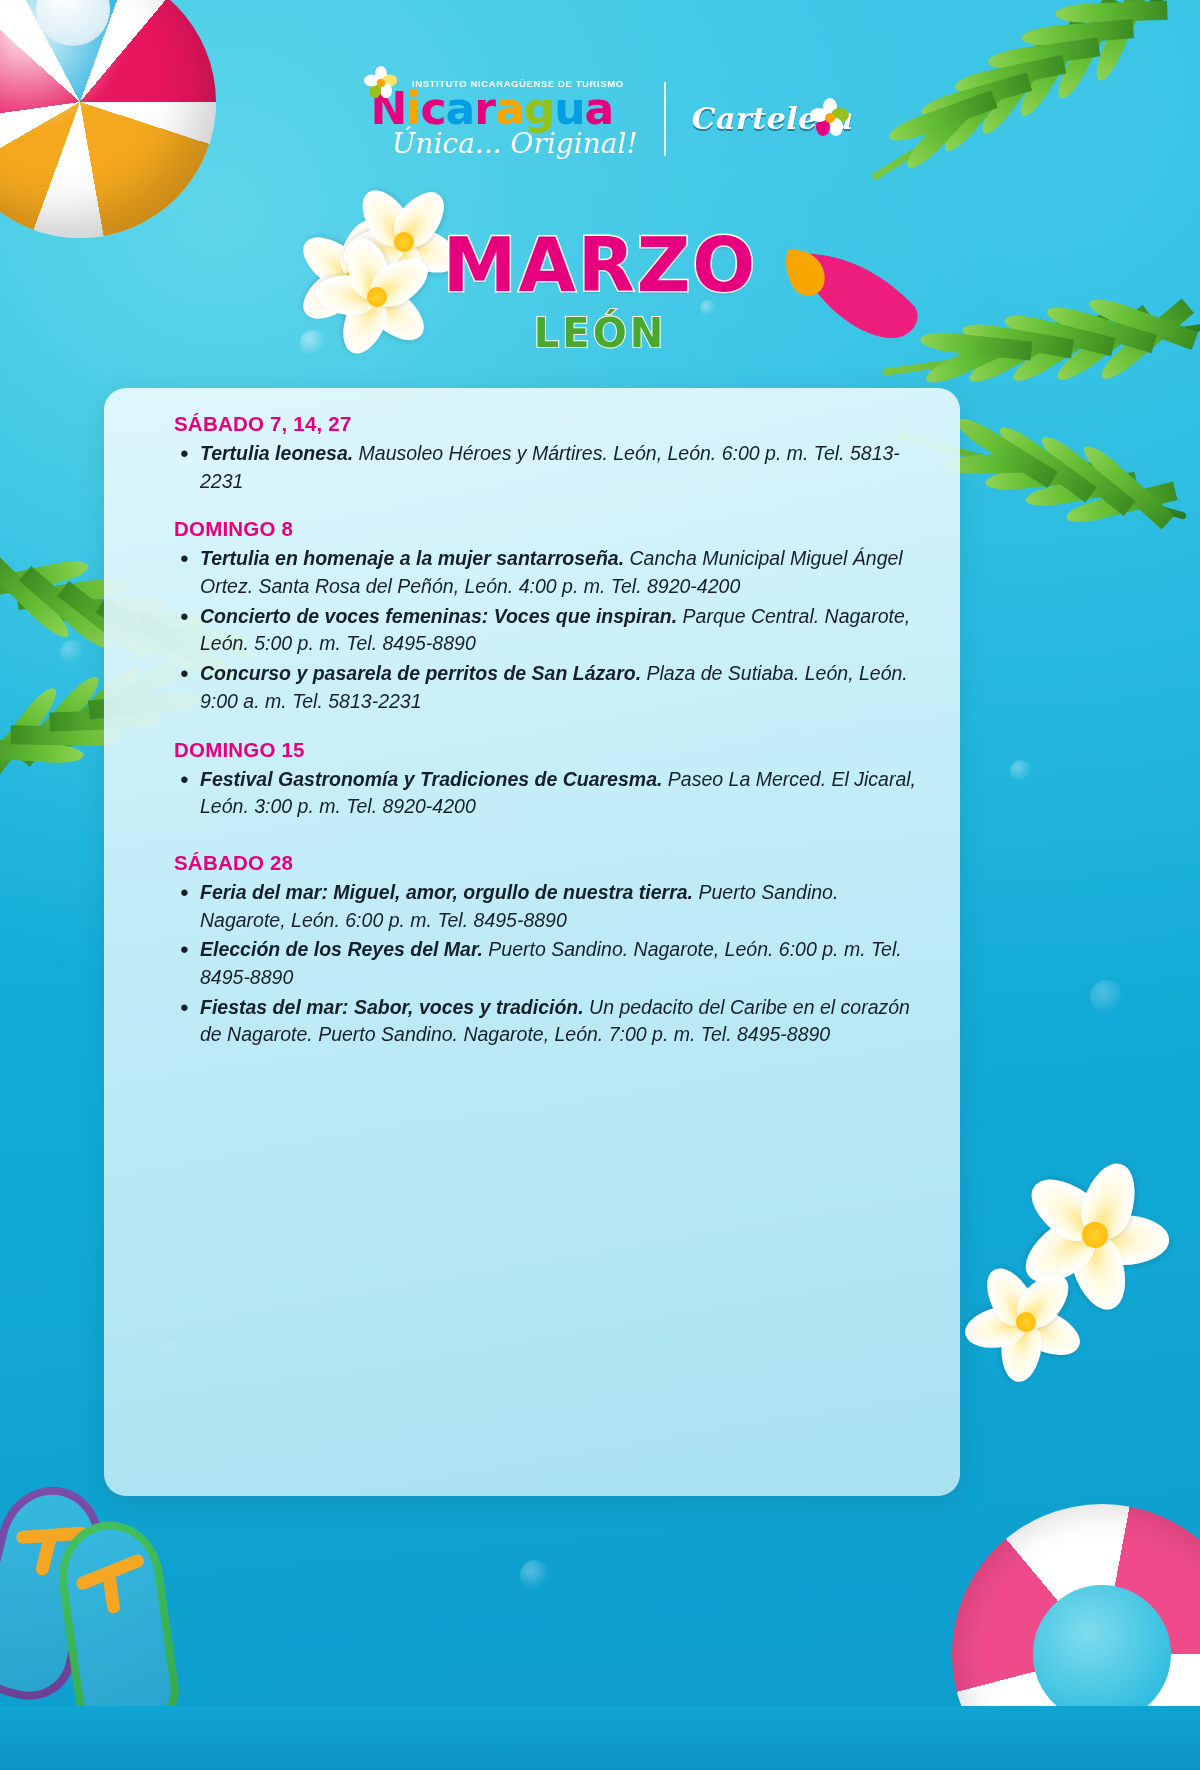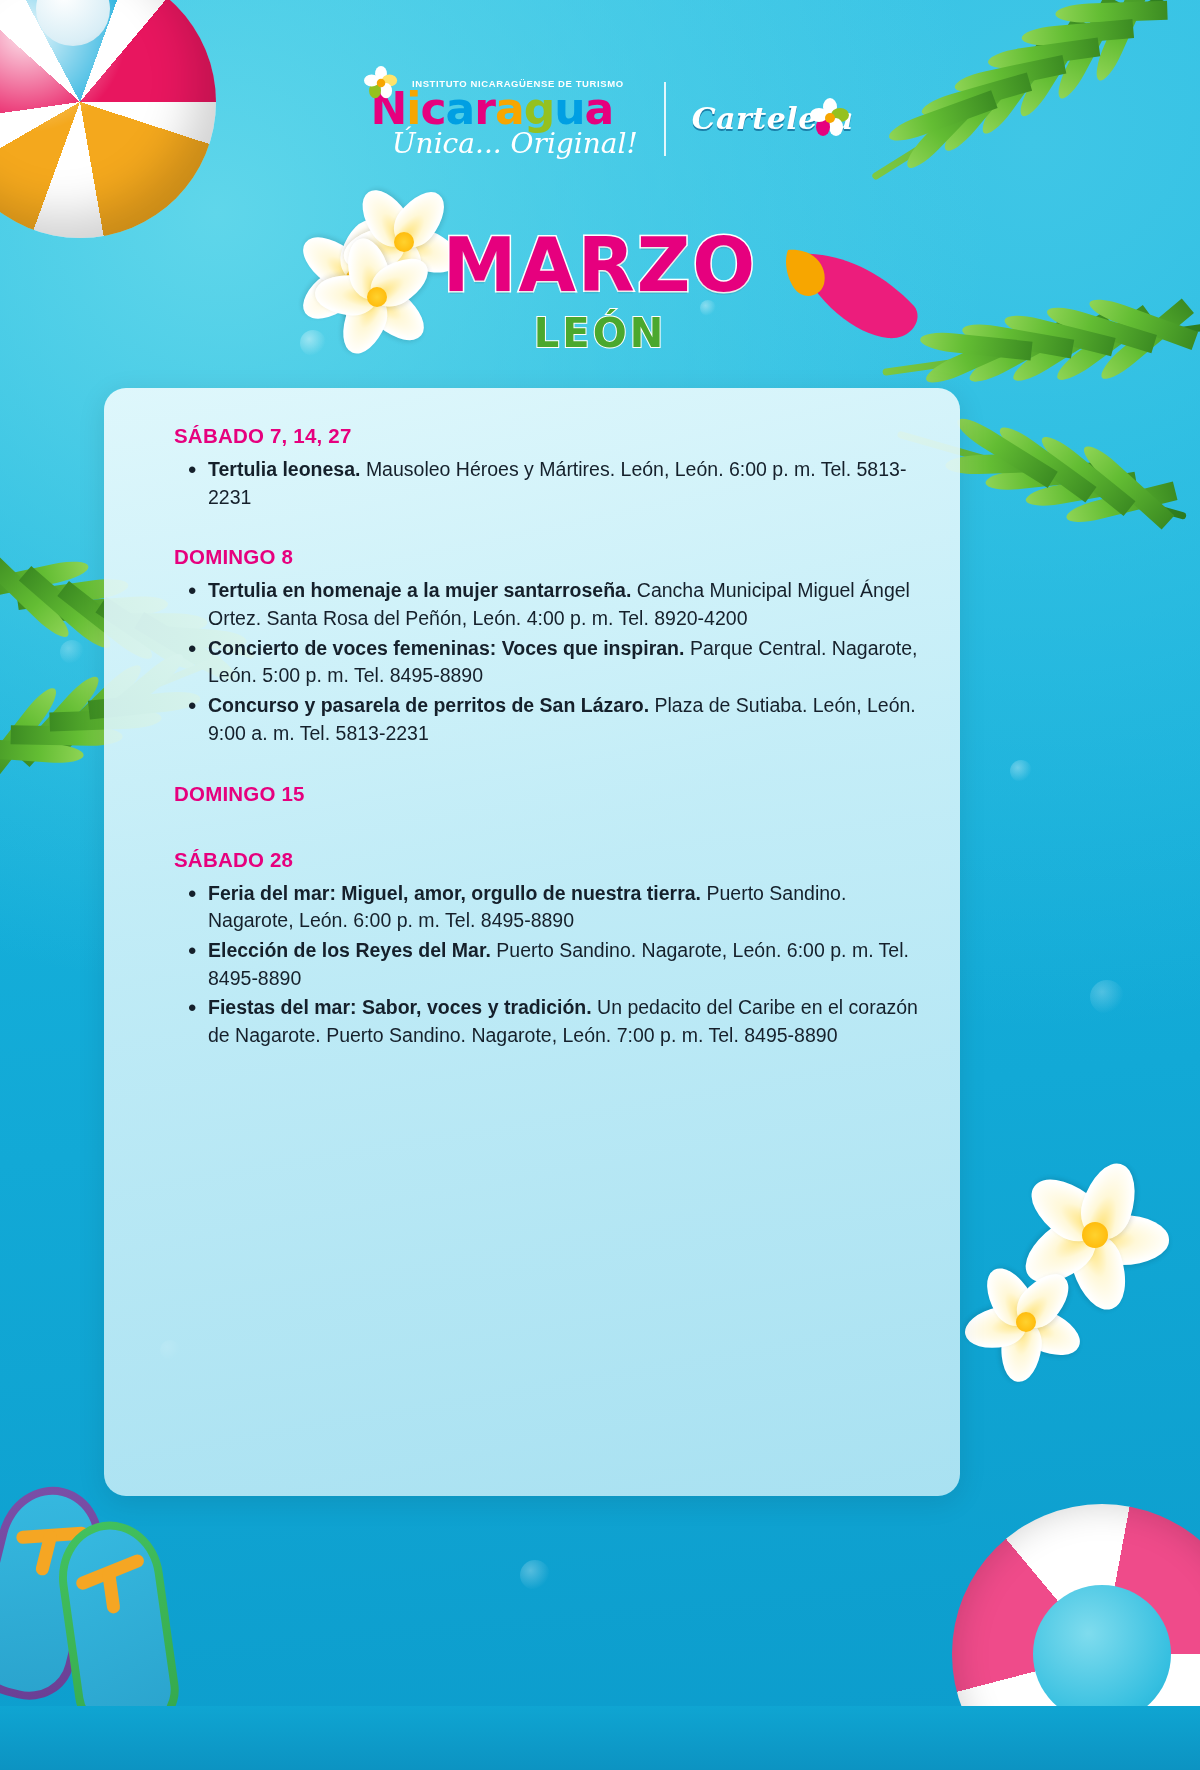--- a/index.html
+++ b/index.html
@@ -185,24 +185,24 @@
     left: 104px; top: 388px;
     width: 856px; height: 1108px;
     border-radius: 22px;
     background: linear-gradient(170deg, rgba(233,250,253,.93) 0%, rgba(213,243,250,.9) 40%, rgba(190,234,246,.88) 100%);
     box-shadow: 0 6px 28px rgba(0,0,0,.10);
     padding: 24px 34px 10px 70px;
   }
   .day-block { margin-bottom: 14px; }
   .day-title {
     color: #e6007e; font-weight: 700; font-size: 20.5px;
-    letter-spacing: .2px; margin: 12px 0 4px 0;
+    letter-spacing: .2px; margin: 0 0 4px 0;
     font-family: "Liberation Sans", sans-serif;
   }
-  ul.events { list-style: none; margin: 8px; padding: 0; }
+  ul.events { list-style: none; margin: 0; padding: 0; font-style: italic; }
   ul.events li {
     position: relative;
     padding-left: 26px;
     margin-bottom: 2px;
     font-size: 19.5px;
     line-height: 1.42;
     color: #15202b;
   }
   ul.events li::before {
     content: "•";
@@ -439,20 +439,26 @@
         <li>
           <b>Concurso y pasarela de perritos de San Lázaro.</b>
           <span>Plaza de Sutiaba. León, León. 9:00 a. m. Tel. 5813-2231</span>
         </li>
       </ul>
     </div>
     <div class="spacer-sm"></div>
 
     <div class="day-block">
       <div class="day-title">DOMINGO 15</div>
+      <ul class="events">
+        <li>
+          <b>Festival Gastronomía y Tradiciones de Cuaresma.</b>
+          <span>Paseo La Merced. El Jicaral, León. 3:00 p. m. Tel. 8920-4200</span>
+        </li>
+      </ul>
     </div>
     <div class="spacer-sm"></div>
 
     <div class="spacer-sm"></div>
 
     <div class="day-block">
       <div class="day-title">SÁBADO 28</div>
       <ul class="events">
         <li>
           <b>Feria del mar: Miguel, amor, orgullo de nuestra tierra.</b>

